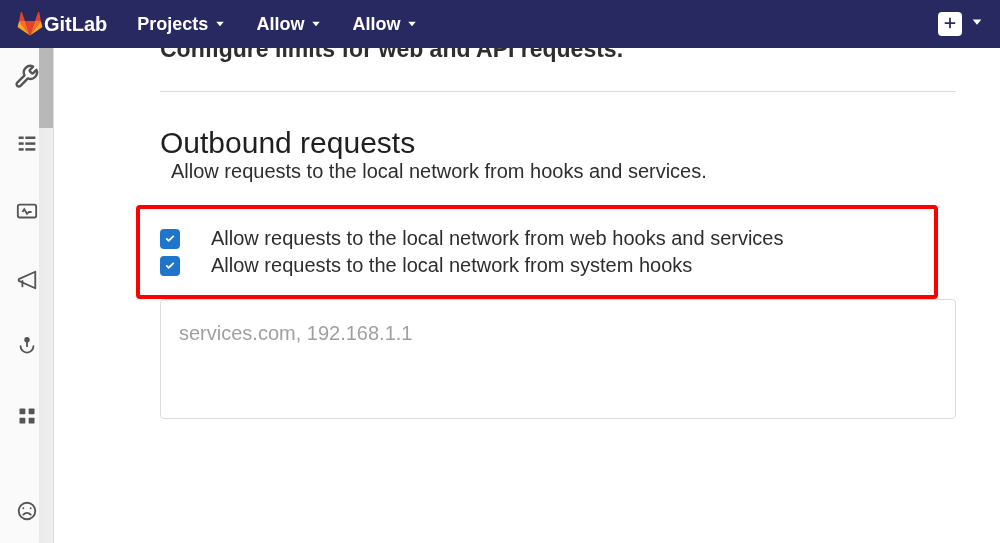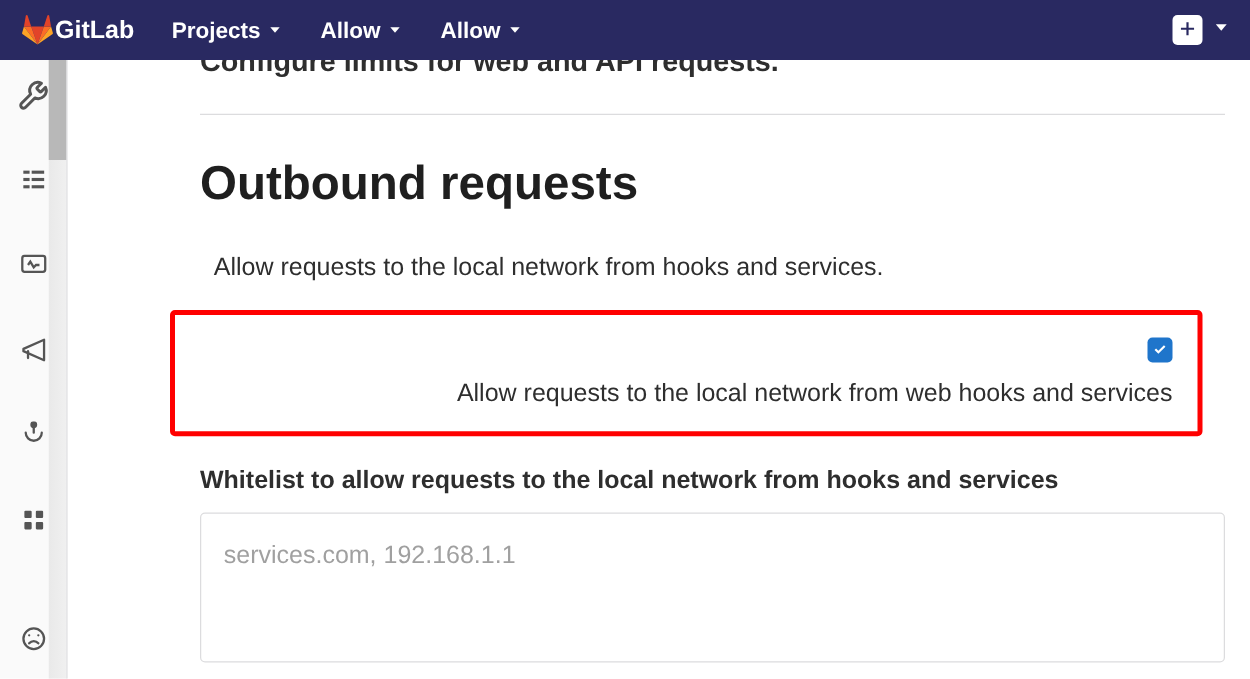--- a/index.html
+++ b/index.html
@@ -28,28 +28,28 @@
   
   .body-row{display:flex;height:calc(543px - 48px);}
   .rail{width:54px;border-right:1px solid var(--border);background:#fafafa;display:flex;flex-direction:column;align-items:center;padding-top:8px;box-sizing:border-box;position:relative;}
   .rail-scroll{position:absolute;top:0;right:0;width:14px;height:100%;background:linear-gradient(to right,#e9e9e9,#f0f0f0);}
   .rail-scroll-thumb{position:absolute;top:0;right:0;width:14px;height:80px;background:#b8b8b8;border-radius:0;}
   .rail-icon{width:40px;height:40px;display:flex;align-items:center;justify-content:center;margin-bottom:28px;color:#555;}
   .rail-icon svg{display:block;}
   .rail-bottom{margin-top:auto;margin-bottom:12px;}
 
   
-  .content{flex:1;padding:0 20px 0 26px;box-sizing:border-box;overflow:hidden;}
+  .content{flex:1;padding:0 44px 0 26px;box-sizing:border-box;overflow:hidden;}
   .cutoff{font-size:23px;font-weight:600;color:var(--text);margin-top:-12px;white-space:nowrap;letter-spacing:0px;}
   hr.sep{border:none;border-top:1px solid var(--border);margin:28px 0 34px 0;}
-  h2.section-title{font-size:38px;font-weight:700;margin:0 0 34px 0;color:#1f1f1f;}
+  h2.section-title{font-size:30px;font-weight:400;margin:0 0 0 0;color:#1f1f1f;}
   .section-desc{font-size:20px;color:var(--text);margin:0 0 22px 11px;}
 
   .highlight-box{border:4px solid var(--highlight);border-radius:4px;padding:14px 20px 14px 20px;margin-left:-24px;margin-right:18px;box-sizing:border-box;}
-  .check-row{display:flex;align-items:flex-end;gap:14px;margin:4px 0;flex-direction:column;}
+  .check-row{display:flex;align-items:center;gap:31px;margin:4px 0;}
   .check{width:20px;height:20px;border-radius:4px;background:var(--checkbox);display:flex;align-items:center;justify-content:center;flex-shrink:0;}
   .check svg{display:block;}
   .check-label{font-size:20px;color:var(--text);}
 
   .whitelist-label{font-size:20px;font-weight:700;margin:24px 0 14px 0;}
   .textarea{border:1px solid var(--border);border-radius:4px;padding:22px 18px;min-height:120px;box-sizing:border-box;width:100%;}
   .textarea .ph{color:#a0a0a0;font-size:20px;}
 
   
   .tanuki{display:block;}
@@ -184,22 +184,29 @@
     <div style="padding-left:80px;">
       <div class="highlight-box">
         <div class="check-row">
           <span class="check">
             <svg width="14" height="14" viewBox="0 0 16 16">
                 <path fill="#fff" d="M6.5 11.5 3 8l1.4-1.4 2.1 2.1L11.6 3.6 13 5z"></path>
               </svg>
           </span>
           <span class="check-label">Allow requests to the local network from web hooks and services</span>
         </div>
+        <div class="check-row">
+          <span class="check">
+            <svg width="14" height="14" viewBox="0 0 16 16">
+                <path fill="#fff" d="M6.5 11.5 3 8l1.4-1.4 2.1 2.1L11.6 3.6 13 5z"></path>
+              </svg>
+          </span>
+          <span class="check-label">Allow requests to the local network from system hooks</span>
+        </div>
       </div>
 
-      <div class="whitelist-label">Whitelist to allow requests to the local network from hooks and services</div>
       <div class="textarea">
         <span class="ph">services.com, 192.168.1.1</span>
       </div>
     </div>
   </div>
 
 </div>
 
 </body></html>

